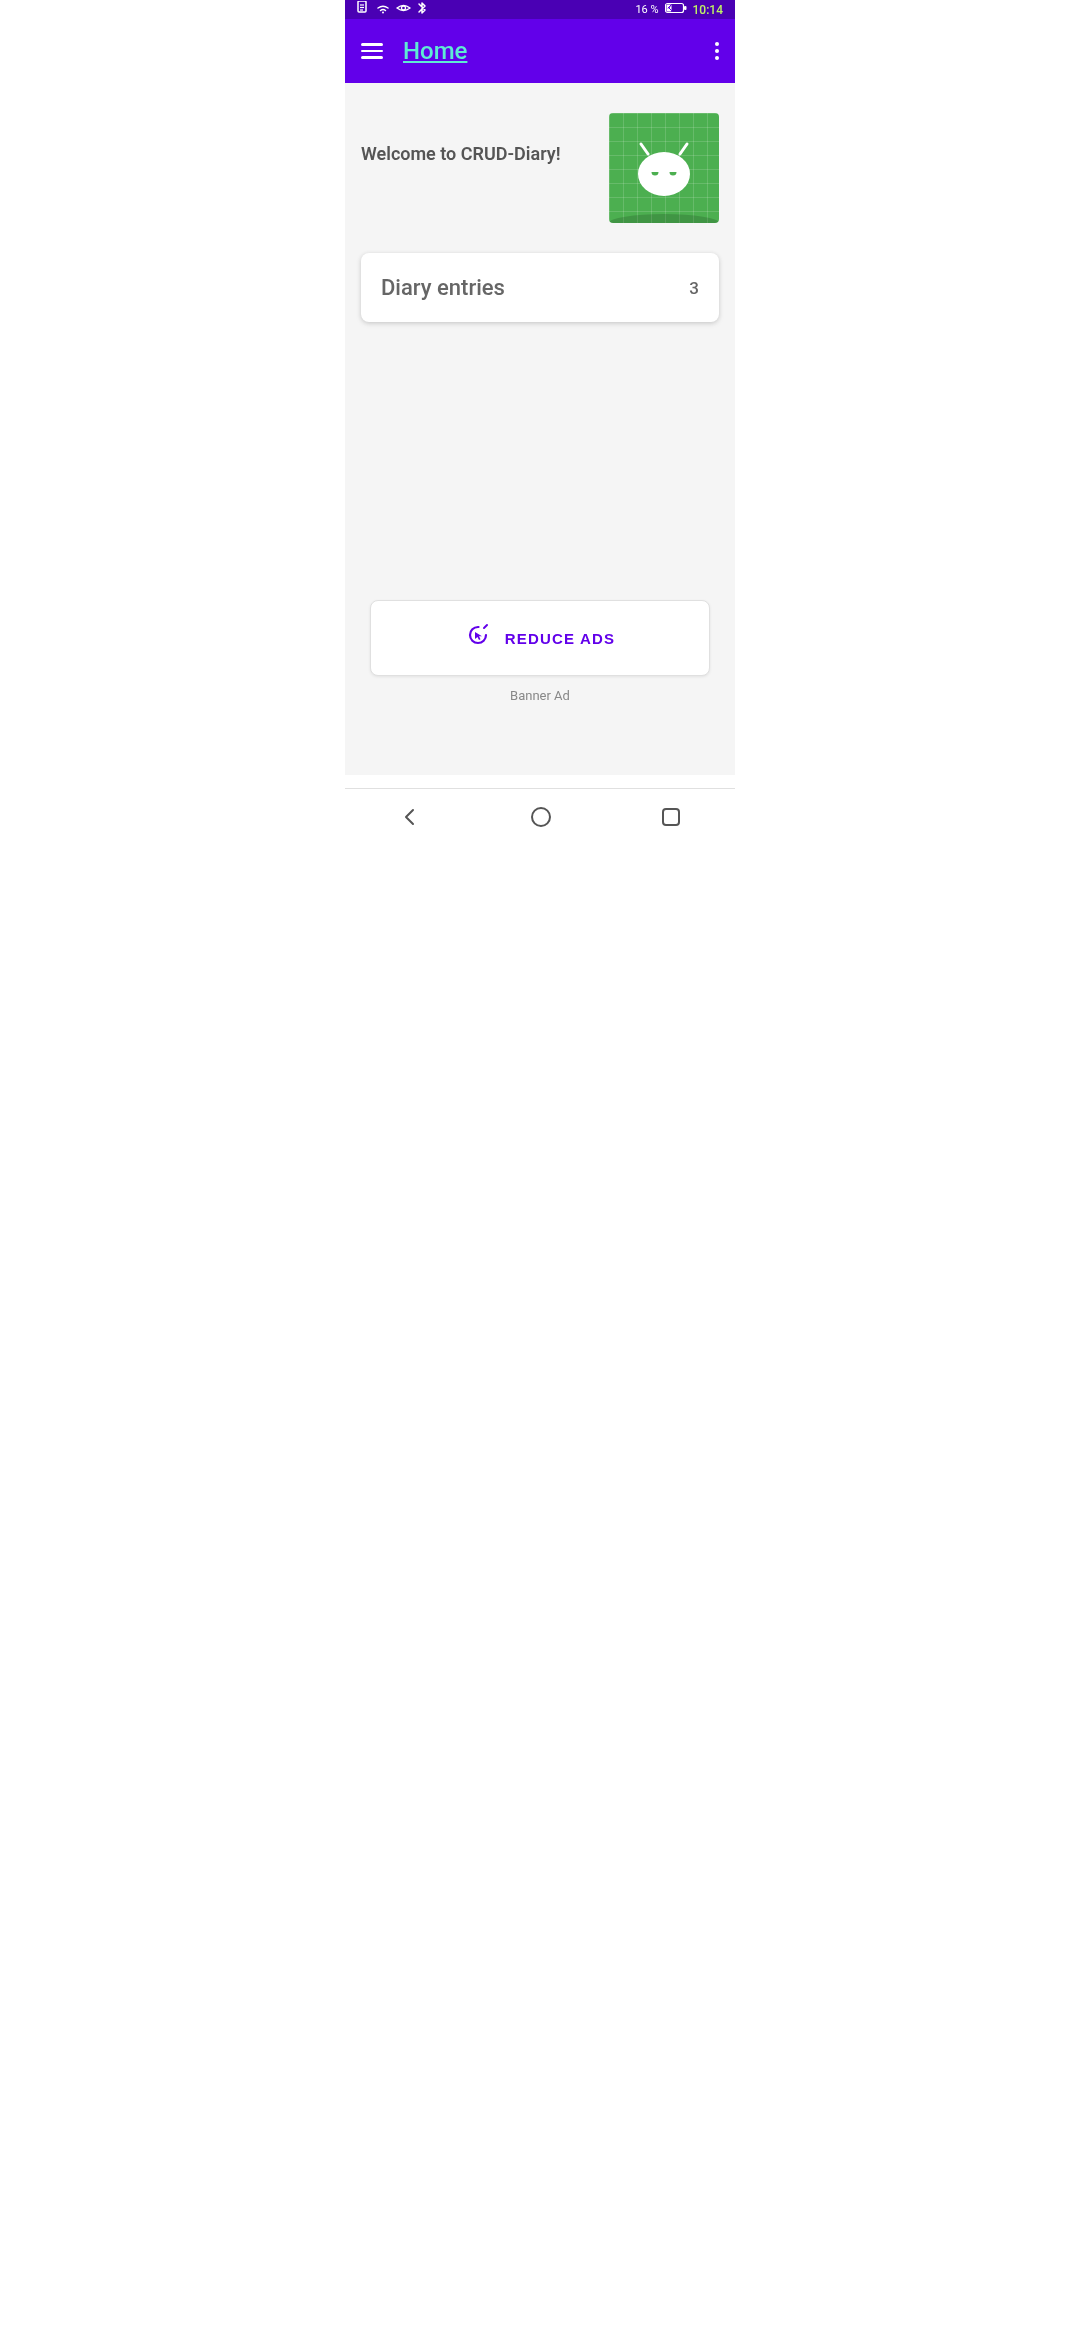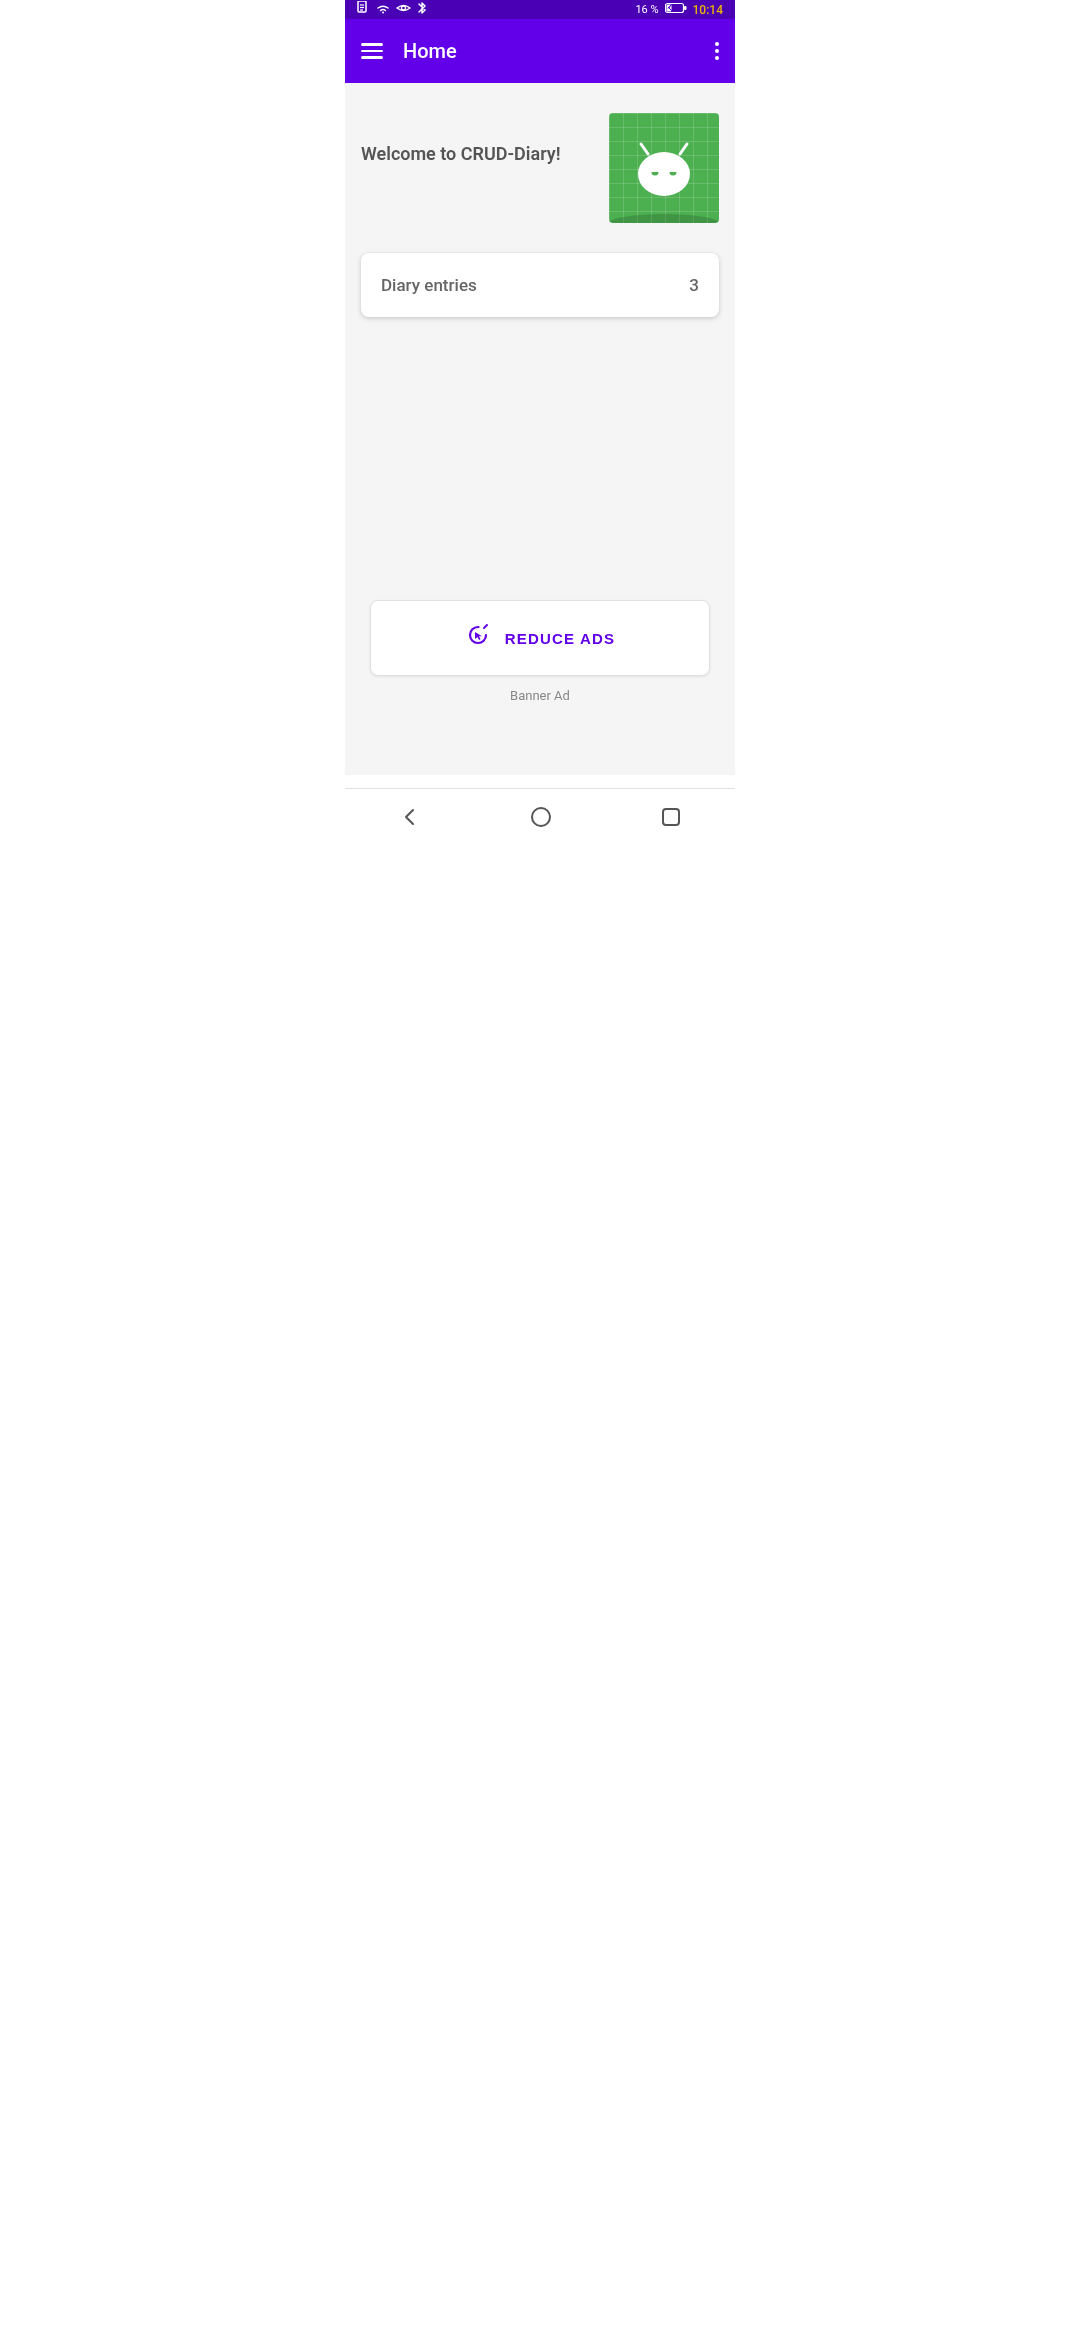--- a/index.html
+++ b/index.html
@@ -40,21 +40,21 @@
       align-items: center;
       gap: 6px;
     }
 
     .status-icon {
       color: white;
       font-size: 11px;
     }
 
     .status-time {
-      color: #eab308;
+      color: #bef264;
       font-size: 12px;
       font-weight: 500;
     }
 
     .status-battery {
       color: white;
       font-size: 11px;
     }
 
     
@@ -84,23 +84,24 @@
 
     .hamburger-icon span {
       display: block;
       width: 22px;
       height: 2.5px;
       background: white;
       border-radius: 2px;
     }
 
     .app-title {
-      color: #ffffff;
-      font-size: 20px;
+      color: #5eead4;
+      font-size: 24px;
       font-weight: 500;
+      text-decoration: underline;
     }
 
     .more-icon {
       color: white;
       font-size: 22px;
       cursor: pointer;
       display: flex;
       flex-direction: column;
       align-items: center;
       gap: 3px;
@@ -178,21 +179,21 @@
       padding: 22px 20px;
       display: flex;
       align-items: center;
       justify-content: space-between;
       box-shadow: 0 1px 4px rgba(0,0,0,0.12), 0 2px 6px rgba(0,0,0,0.08);
       margin-bottom: 16px;
     }
 
     .diary-card-label {
       color: #666666;
-      font-size: 17px;
+      font-size: 22px;
       font-weight: 500;
     }
 
     .diary-card-count {
       color: #666666;
       font-size: 17px;
       font-weight: 500;
     }
 
     

